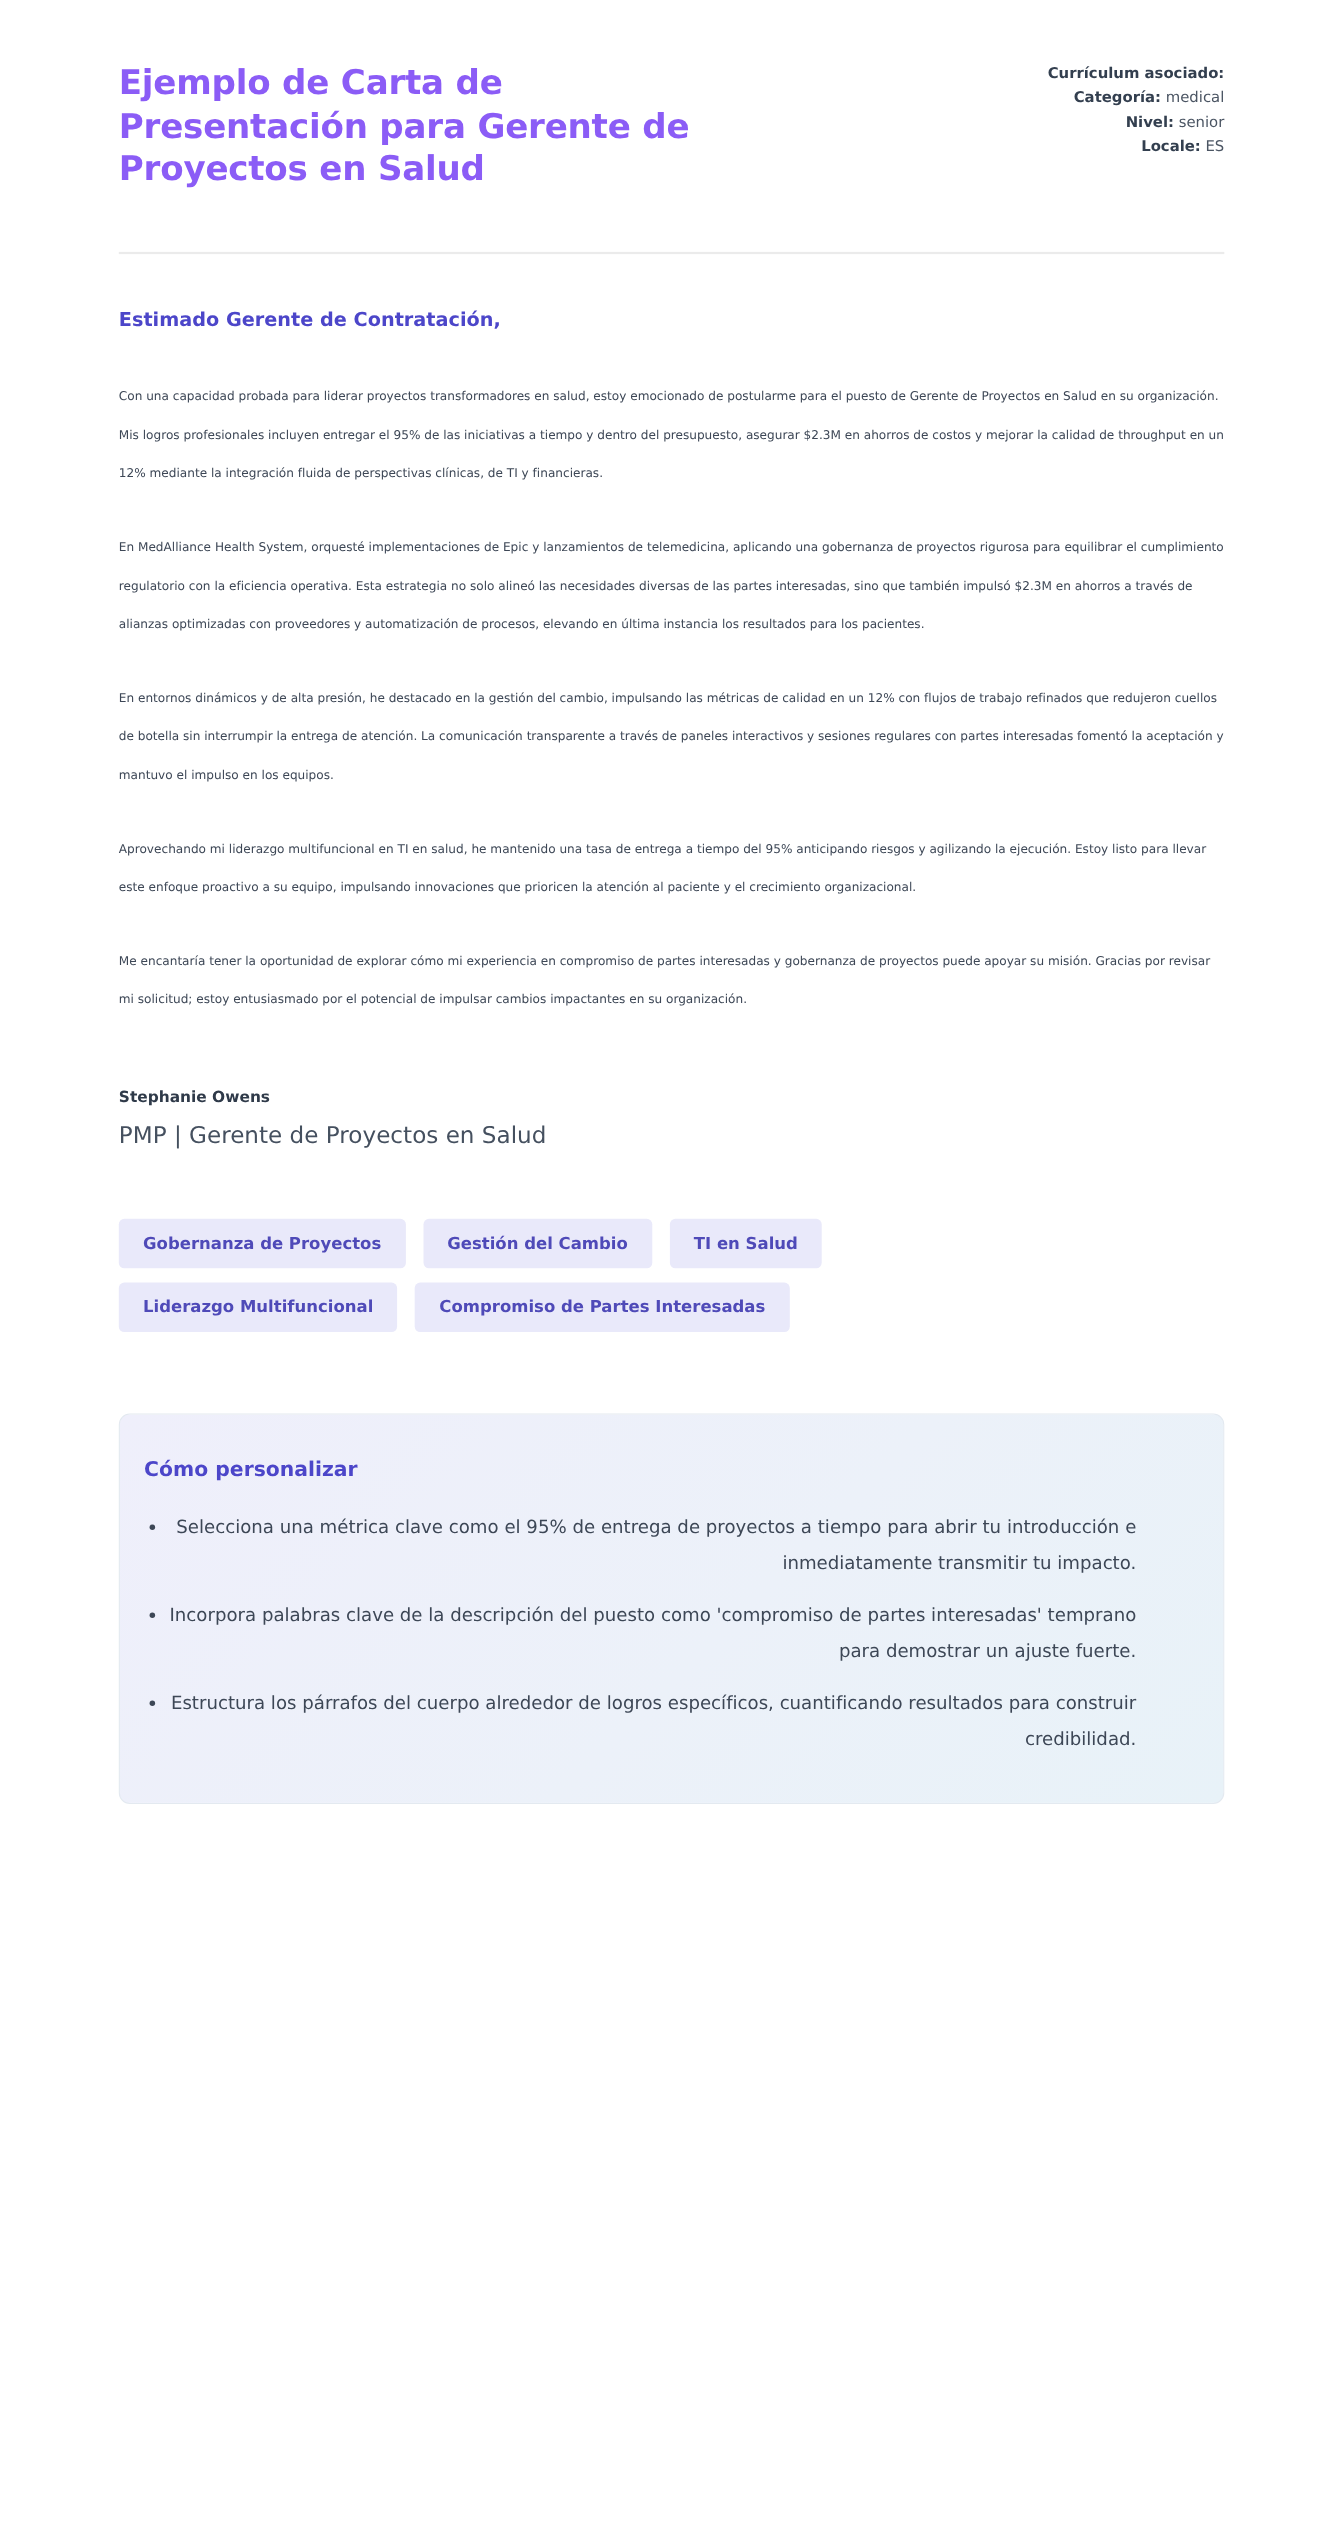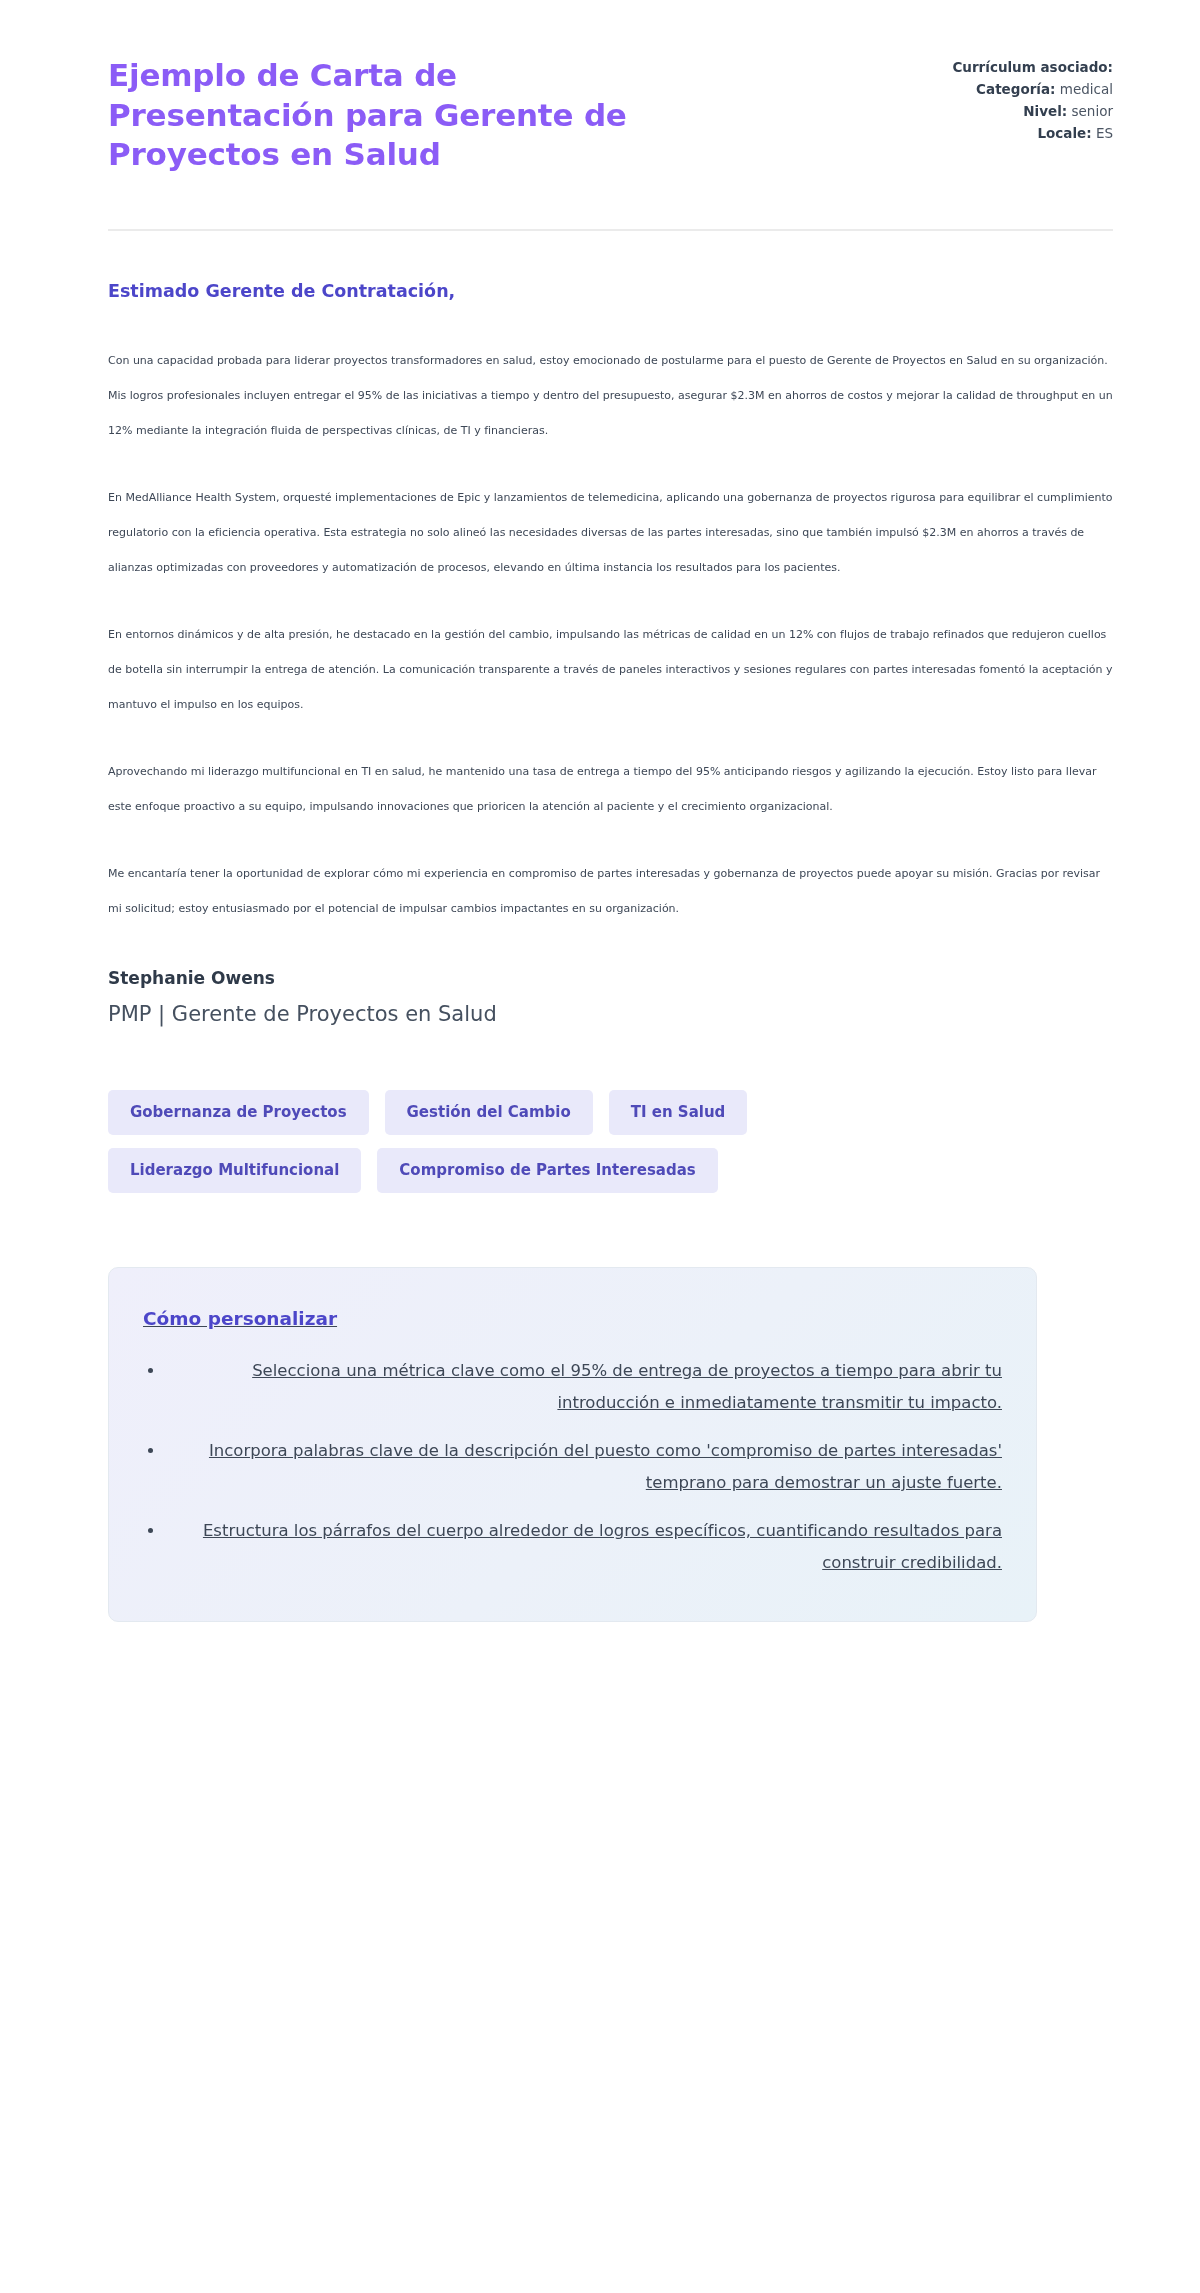--- a/index.html
+++ b/index.html
@@ -68,22 +68,22 @@
     margin-bottom: 42px;
   }
   .letter p.body-paragraph {
     font-size: 11px;
     line-height: 35px;
     color: #3d4756;
     margin-bottom: 32px;
     max-width: 1005px;
   }
   p.sig-name {
-    margin-top: 42px;
-    font-size: 17px;
+    margin-top: 64px;
+    font-size: 14px;
     font-weight: 700;
     color: #2f3a49;
   }
   p.sig-title {
     margin-top: 14px;
     font-size: 21px;
     color: #45505f;
   }
 
   
@@ -102,26 +102,25 @@
     line-height: 1;
     padding: 15px 22px;
     border-radius: 5px;
     white-space: nowrap;
     font-weight: bold;
   }
 
   
   .tipbox {
     margin-top: 74px;
-    width: 929px;
+    width: 1005px;
     border-radius: 10px;
     border: 1px solid #e3e9f0;
     background: linear-gradient(135deg, #efeffb 0%, #ecf1f9 55%, #e8f2f8 100%);
-    padding: 40px 34px 42px 34px;
-    text-decoration: underline;
+    padding: 40px 34px 42px 22px;
   }
   .tipbox h2 {
     color: #4c46c9;
     font-size: 18.5px;
     font-weight: 700;
     margin-bottom: 26px;
   }
   .tipbox ul { margin-left: 22px; text-align: right; }
   .tipbox li {
     font-size: 16.5px;

